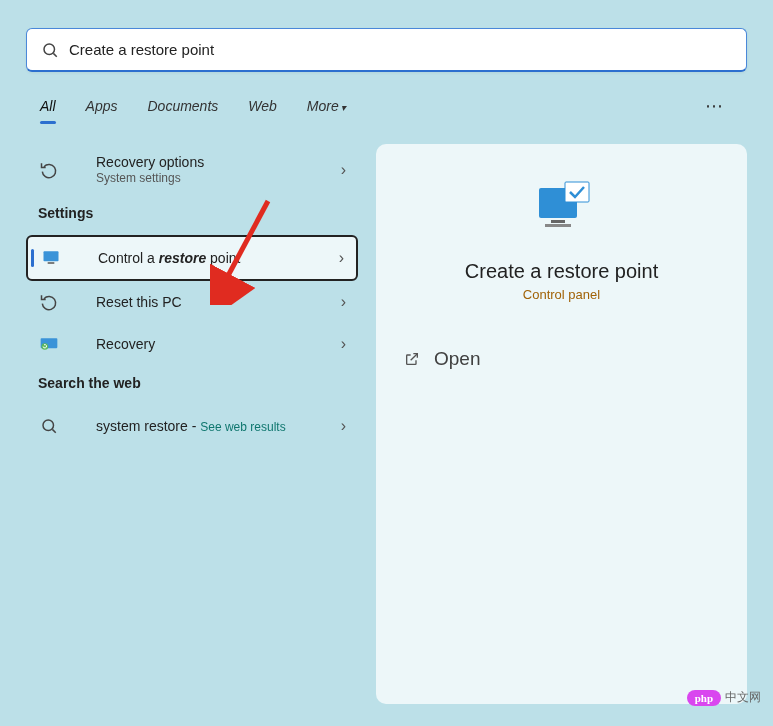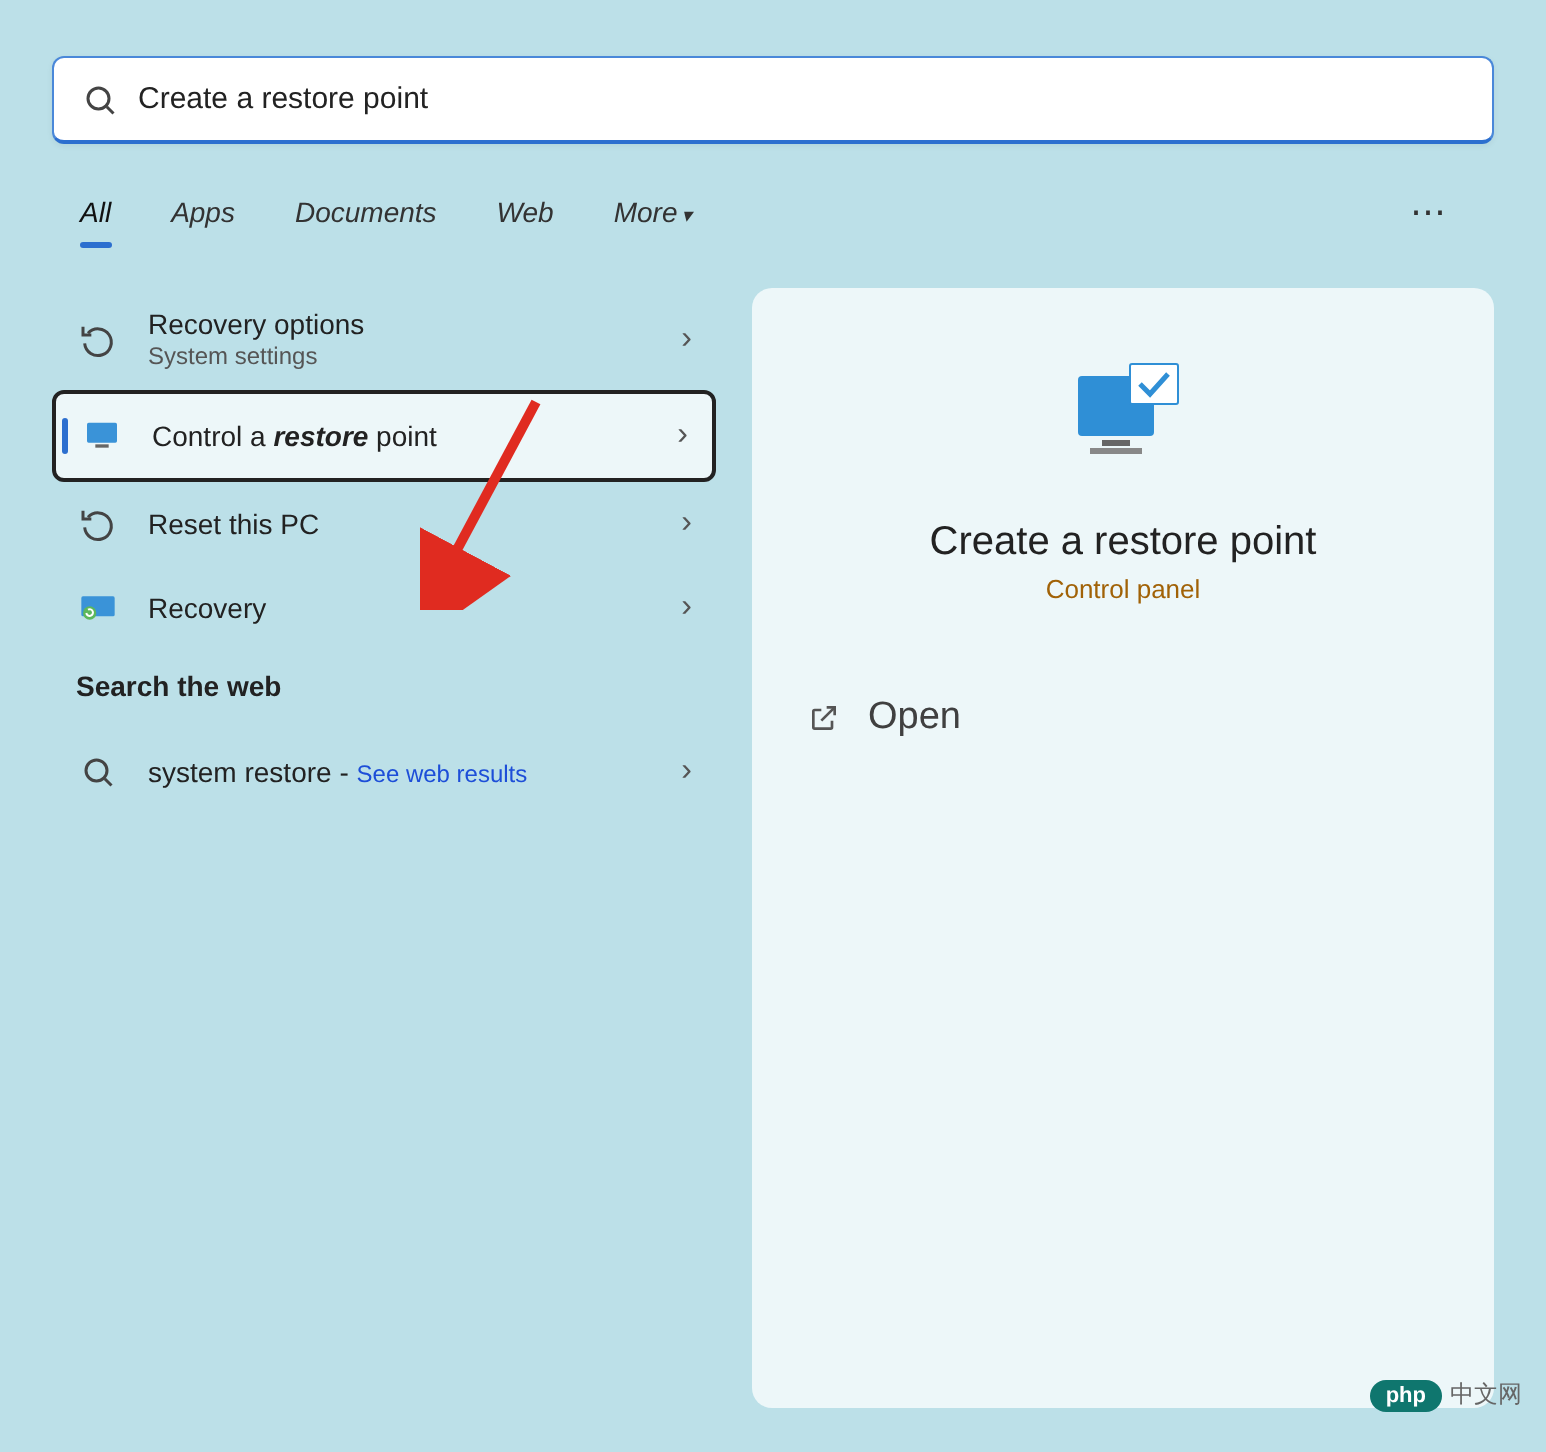--- a/index.html
+++ b/index.html
@@ -36,28 +36,28 @@
     .tab .chev { font-size: 10px; margin-left: 2px; }
     .more-menu { margin-left: auto; font-size: 18px; letter-spacing: 2px; color: #333; cursor: pointer; padding: 4px 8px; }
 
     .main { display: flex; padding: 0 26px; gap: 18px; margin-top: 18px; height: 560px; }
 
     .left { width: 332px; }
     .section-header { font-size: 14px; font-weight: 600; color: #222; margin: 10px 0 14px 12px; }
 
     .result {
       display: flex; align-items: center; padding: 10px 12px; border-radius: 6px;
-      cursor: pointer; position: relative;
+      cursor: pointer; position: relative; gap: 22px;
     }
     .result .icon-slot { width: 22px; height: 22px; margin-right: 14px; display: flex; align-items: center; justify-content: center; }
     .result .text { flex: 1; }
     .result .title { font-size: 14px; color: #222; }
     .result .title .bold { font-weight: 600; font-style: italic; }
     .result .sub { font-size: 12px; color: #555; margin-top: 1px; }
-    .result .suffix { font-size: 12px; color: #1d4ed8; }
+    .result .suffix { font-size: 12px; color: #0f766e; }
     .chev-right { color: #555; font-size: 16px; margin-left: 6px; }
 
     .result.selected {
       background: #edf7f9;
       border: 2px solid #222;
       border-radius: 6px;
     }
     .result.selected::before {
       content: ""; position: absolute; left: 3px; top: 12px; bottom: 12px;
       width: 3px; background: #2c6fcf; border-radius: 2px;
@@ -80,22 +80,22 @@
     .arrow {
       position: absolute; left: 210px; top: 195px; pointer-events: none;
     }
 
     
     .wm {
       position: absolute; right: 12px; bottom: 20px; display: flex; align-items: center;
       font-size: 12px; color: #666;
     }
     .wm .badge {
-      background: #0f766e; color: #fff; font-weight: 700; font-size: 11px;
-      padding: 2px 8px; border-radius: 10px; margin-right: 4px;
+      background: #d946ef; color: #fff; font-weight: 700; font-size: 11px;
+      padding: 2px 8px; border-radius: 10px; margin-right: 4px; font-family: Liberation Serif, serif;
     }
   </style>
 </head>
 <body>
 
 <div class="search-bar">
   <svg viewBox="0 0 24 24" fill="none" stroke="currentColor" stroke-width="2">
     <circle cx="11" cy="11" r="7"></circle>
       <line x1="21" y1="21" x2="16.5" y2="16.5"></line>
   </svg>
@@ -125,20 +125,21 @@
             <polyline points="3 4 3 9 8 9"></polyline>
         </svg>
       </div>
       <div class="text">
         <div class="title">Recovery options</div>
         <div class="sub">System settings</div>
       </div>
       <span class="chev-right">›</span>
     </div>
 
+    <div class="section-header">Settings</div>
 
     <div class="result selected">
       <div class="icon-slot">
         <svg viewBox="0 0 24 24" width="20" height="20">
           <rect x="3" y="4" width="18" height="12" rx="1" fill="#3a93d8"></rect>
           <rect x="8" y="17" width="8" height="2" fill="#666"></rect>
         </svg>
       </div>
       <div class="text">
         <div class="title">

